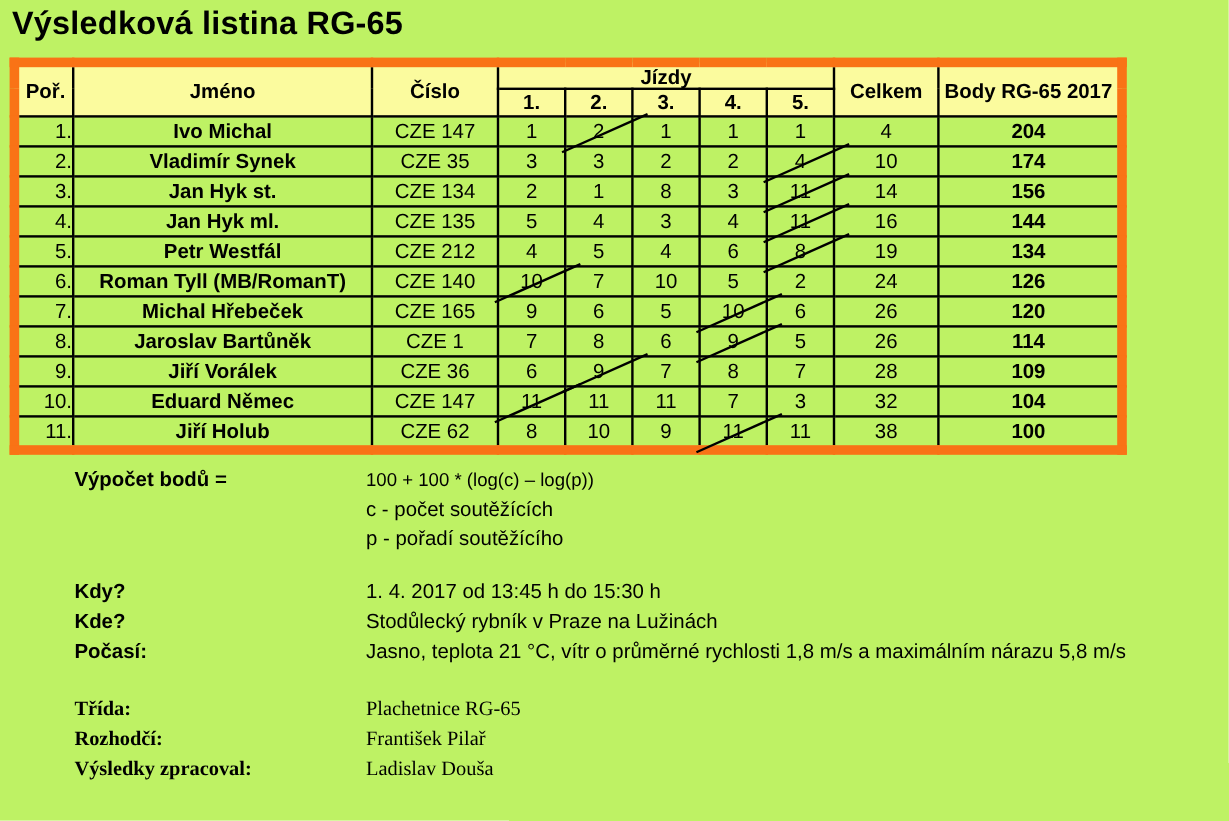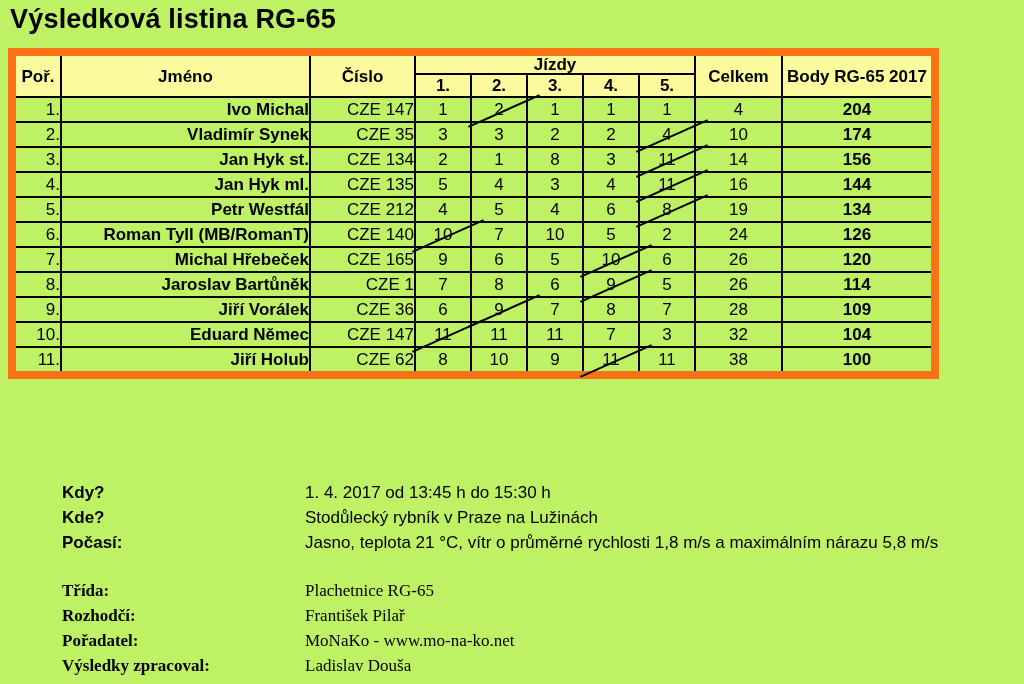--- a/index.html
+++ b/index.html
@@ -40,22 +40,22 @@
   thead th {
     background: #FBFB9E;
     font-weight: bold;
     text-align: center;
     vertical-align: middle;
   }
   tr.races-title-row th { height: 19px; line-height: 17px; }
   tr.race-nums-row th { height: 23px; line-height: 21px; }
   tbody td { height: 25px; line-height: 23px; vertical-align: middle; }
   td.rank   { text-align: right; padding-right: 9px; }
-  td.name   { text-align: right; padding-left: 5px; font-weight: bold; }
-  td.number { text-align: right; padding-left: 5px; }
+  td.name   { text-align: center; padding-left: 5px; font-weight: bold; }
+  td.number { text-align: center; padding-left: 5px; }
   td.race   { text-align: center; position: relative; }
   td.total  { text-align: center; }
   td.points { text-align: center; font-weight: bold; }
   .strike {
     position: absolute;
     left: -7px;
     right: -17px;
     top: 50%;
     height: 0;
     border-top: 2px solid #000;
@@ -245,20 +245,34 @@
           <td class="race"><span>10</span></td>
           <td class="race"><span>9</span></td>
           <td class="race"><span>11</span><span class="strike"></span></td>
           <td class="race"><span>11</span></td>
           <td class="total">38</td>
           <td class="points">100</td>
         </tr>
       </tbody>
   </table>
 
+  <div class="info formula-block">
+    <div class="info-row">
+      <span class="label">Výpočet bodů =</span>
+      <span class="value formula-expr">100 + 100 * (log(c) – log(p))</span>
+    </div>
+    <div class="info-row">
+      <span class="label"></span>
+      <span class="value">c - počet soutěžících</span>
+    </div>
+    <div class="info-row">
+      <span class="label"></span>
+      <span class="value">p - pořadí soutěžícího</span>
+    </div>
+  </div>
 
   <div class="info details-block">
     <div class="info-row">
       <span class="label">Kdy?</span>
       <span class="value">1. 4. 2017 od 13:45 h do 15:30 h</span>
     </div>
     <div class="info-row">
       <span class="label">Kde?</span>
       <span class="value">Stodůlecký rybník v Praze na Lužinách</span>
     </div>
@@ -271,22 +285,18 @@
   <div class="info org-block">
     <div class="info-row">
       <span class="label">Třída:</span>
       <span class="value">Plachetnice RG-65</span>
     </div>
     <div class="info-row">
       <span class="label">Rozhodčí:</span>
       <span class="value">František Pilař</span>
     </div>
     <div class="info-row">
-      <span class="label">Pořadatel:</span>
-      <span class="value">MoNaKo - www.mo-na-ko.net</span>
-    </div>
-    <div class="info-row">
       <span class="label">Výsledky zpracoval:</span>
       <span class="value">Ladislav Douša</span>
     </div>
   </div>
 
 </div>
 
 </body></html>

